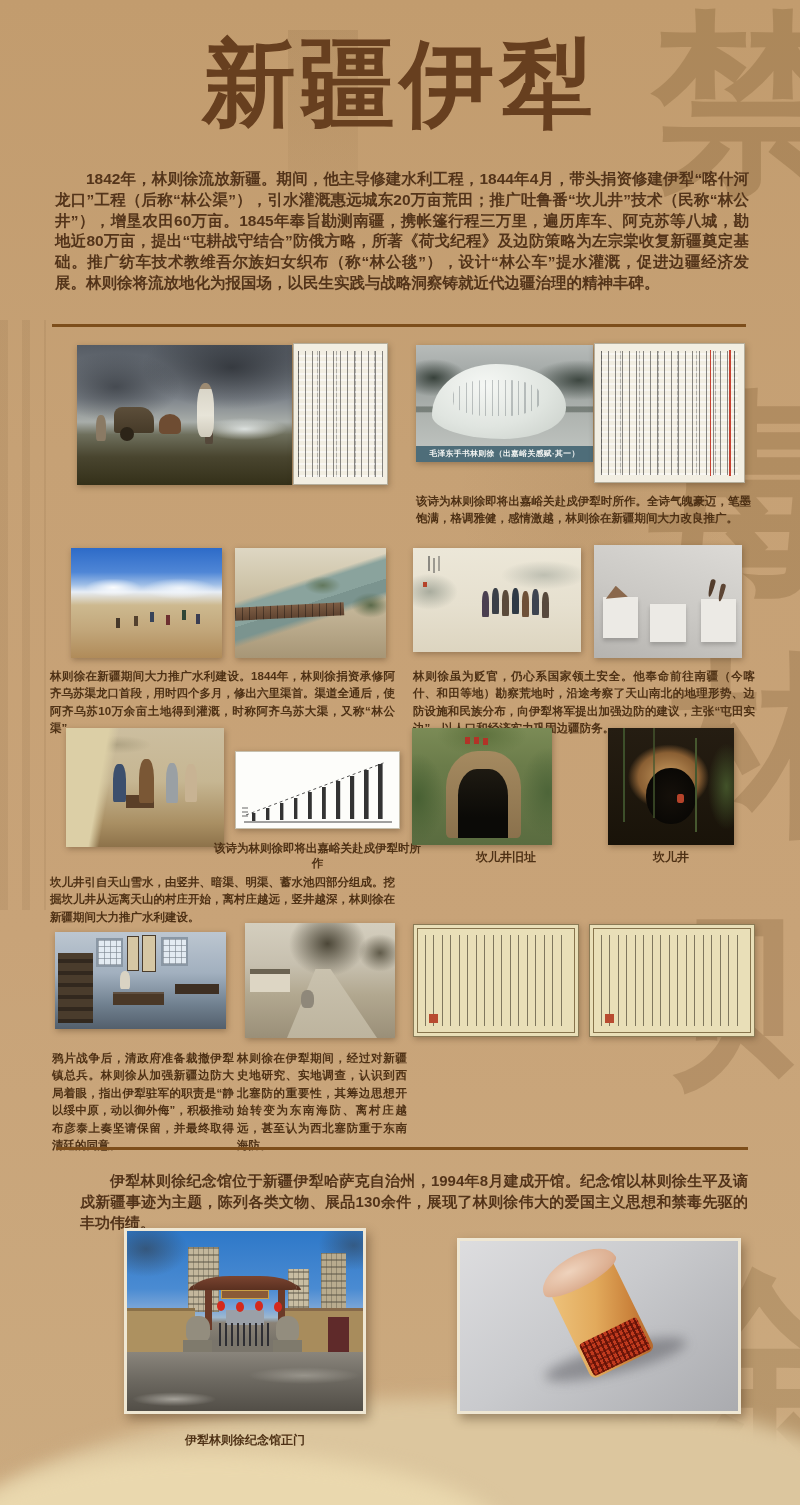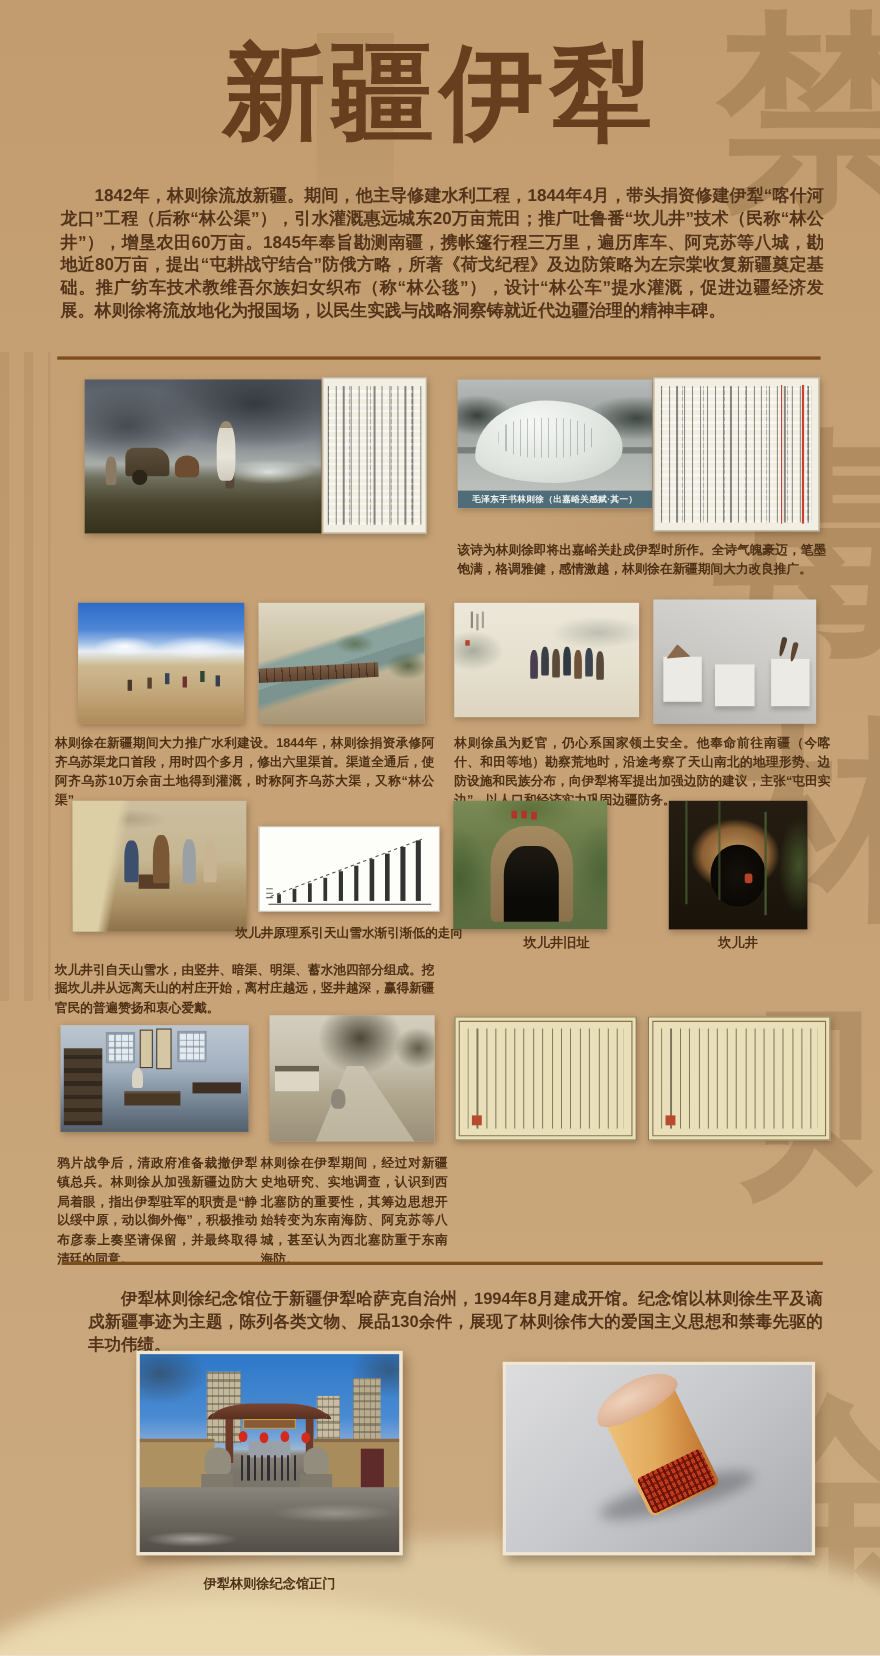--- a/index.html
+++ b/index.html
@@ -337,35 +337,35 @@
       <rect x="86" y="35" width="3.8" height="32" fill="#333"></rect>
       <rect x="100" y="29" width="4.2" height="38" fill="#333"></rect>
       <rect x="114" y="24" width="4.2" height="43" fill="#333"></rect>
       <rect x="128" y="18" width="4.6" height="49" fill="#333"></rect>
       <rect x="142" y="12" width="4.6" height="55" fill="#333"></rect>
       <line x1="6" y1="56" x2="12" y2="56" stroke="#666" stroke-width="1"></line>
       <line x1="6" y1="60" x2="12" y2="60" stroke="#666" stroke-width="1"></line>
       <line x1="6" y1="64" x2="12" y2="64" stroke="#666" stroke-width="1"></line>
     </svg>
   </div>
-  <p class="lab" style="left:210px; top:841px; width:215px; font-size:11.5px;">坎儿井原理系引天山雪水渐引渐低的走向</p>
+  <p class="lab" style="left:210px; top:841px; width:215px; font-size:11.5px;">该诗为林则徐即将出嘉峪关赴戍伊犁时所作</p>
   <div class="ph p-cave1">
     <div class="cave-chars"></div>
     <div class="cave-arch">
       <div class="cave-dark"></div>
     </div>
   </div>
   <div class="ph p-cave2">
     <div class="cave2-dark"></div>
     <div class="cave2-vine"></div>
     <div class="cave2-fig"></div>
   </div>
   <p class="lab" style="left:436px; top:849px; width:140px;">坎儿井旧址</p>
   <p class="lab" style="left:608px; top:849px; width:126px;">坎儿井</p>
-  <p class="cap" style="left:50px; top:874px; width:345px;">坎儿井引自天山雪水，由竖井、暗渠、明渠、蓄水池四部分组成。挖掘坎儿井从远离天山的村庄开始，离村庄越远，竖井越深，赢得新疆官民的普遍赞扬和衷心爱戴。</p>
+  <p class="cap" style="left:50px; top:874px; width:345px;">坎儿井引自天山雪水，由竖井、暗渠、明渠、蓄水池四部分组成。挖掘坎儿井从远离天山的村庄开始，离村庄越远，竖井越深，林则徐在新疆期间大力推广水利建设。</p>
 
   <div class="ph p-room">
     <div class="room-win win1"></div>
     <div class="room-win win2"></div>
     <div class="room-scroll"></div>
     <div class="room-shelf"></div>
     <div class="room-fig"></div>
     <div class="room-desk"></div>
     <div class="room-side"></div>
   </div>
@@ -376,21 +376,21 @@
   </div>
   <div class="ph p-ms p-ms1">
     <div class="ms-script"></div>
     <div class="ms-seal"></div>
   </div>
   <div class="ph p-ms p-ms2">
     <div class="ms-script"></div>
     <div class="ms-seal"></div>
   </div>
   <p class="cap" style="left:52px; top:1050px; width:182px;">鸦片战争后，清政府准备裁撤伊犁镇总兵。林则徐从加强新疆边防大局着眼，指出伊犁驻军的职责是“静以绥中原，动以御外侮”，积极推动布彦泰上奏坚请保留，并最终取得清廷的同意。</p>
-  <p class="cap" style="left:237px; top:1050px; width:170px;">林则徐在伊犁期间，经过对新疆史地研究、实地调查，认识到西北塞防的重要性，其筹边思想开始转变为东南海防、阿克苏等八城，甚至认为西北塞防重于东南海防。</p>
+  <p class="cap" style="left:237px; top:1050px; width:170px;">林则徐在伊犁期间，经过对新疆史地研究、实地调查，认识到西北塞防的重要性，其筹边思想开始转变为东南海防、离村庄越远，甚至认为西北塞防重于东南海防。</p>
 
   <div class="divider div-bot"></div>
   <p class="memo-intro">伊犁林则徐纪念馆位于新疆伊犁哈萨克自治州，1994年8月建成开馆。纪念馆以林则徐生平及谪戍新疆事迹为主题，陈列各类文物、展品130余件，展现了林则徐伟大的爱国主义思想和禁毒先驱的丰功伟绩。</p>
 
   <div class="ph big-ph p-gate">
     <div class="tower tw1"></div>
     <div class="tower tw2"></div>
     <div class="tower tw3"></div>
     <div class="far-bldg"></div>
     <div class="gate-roof"></div>

